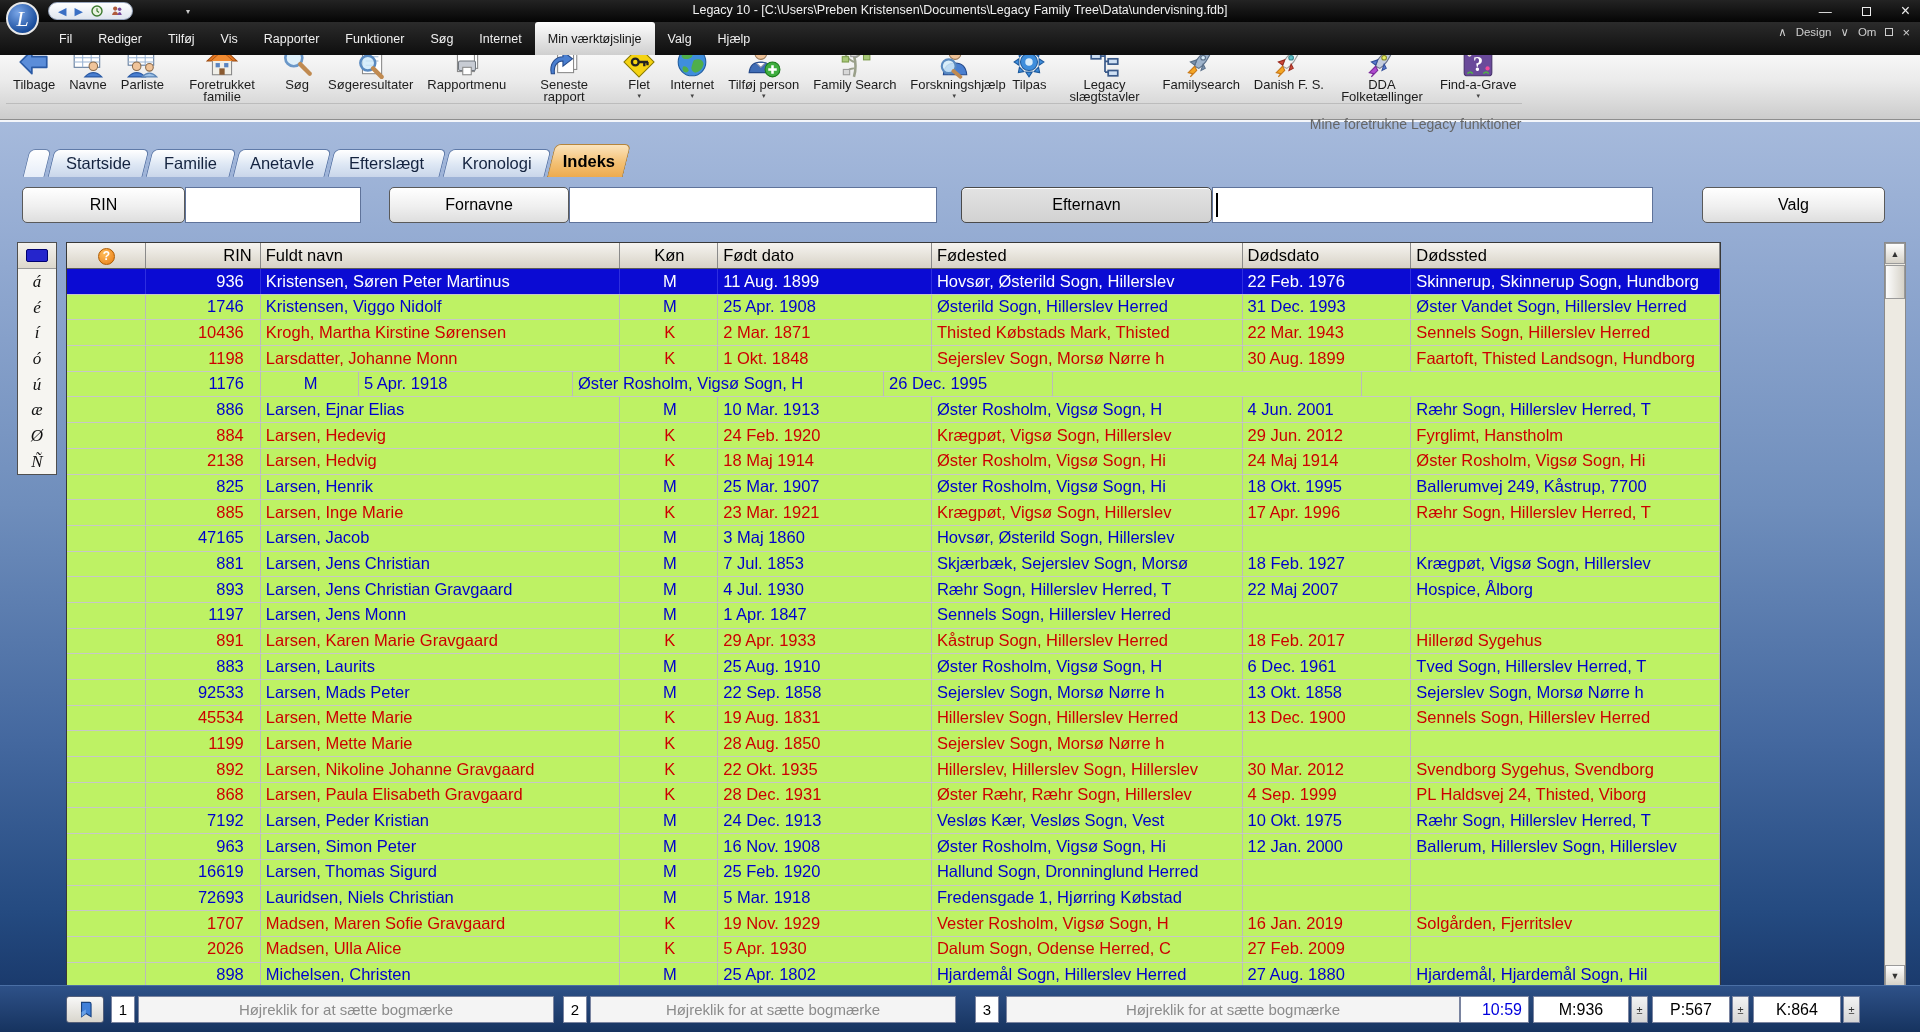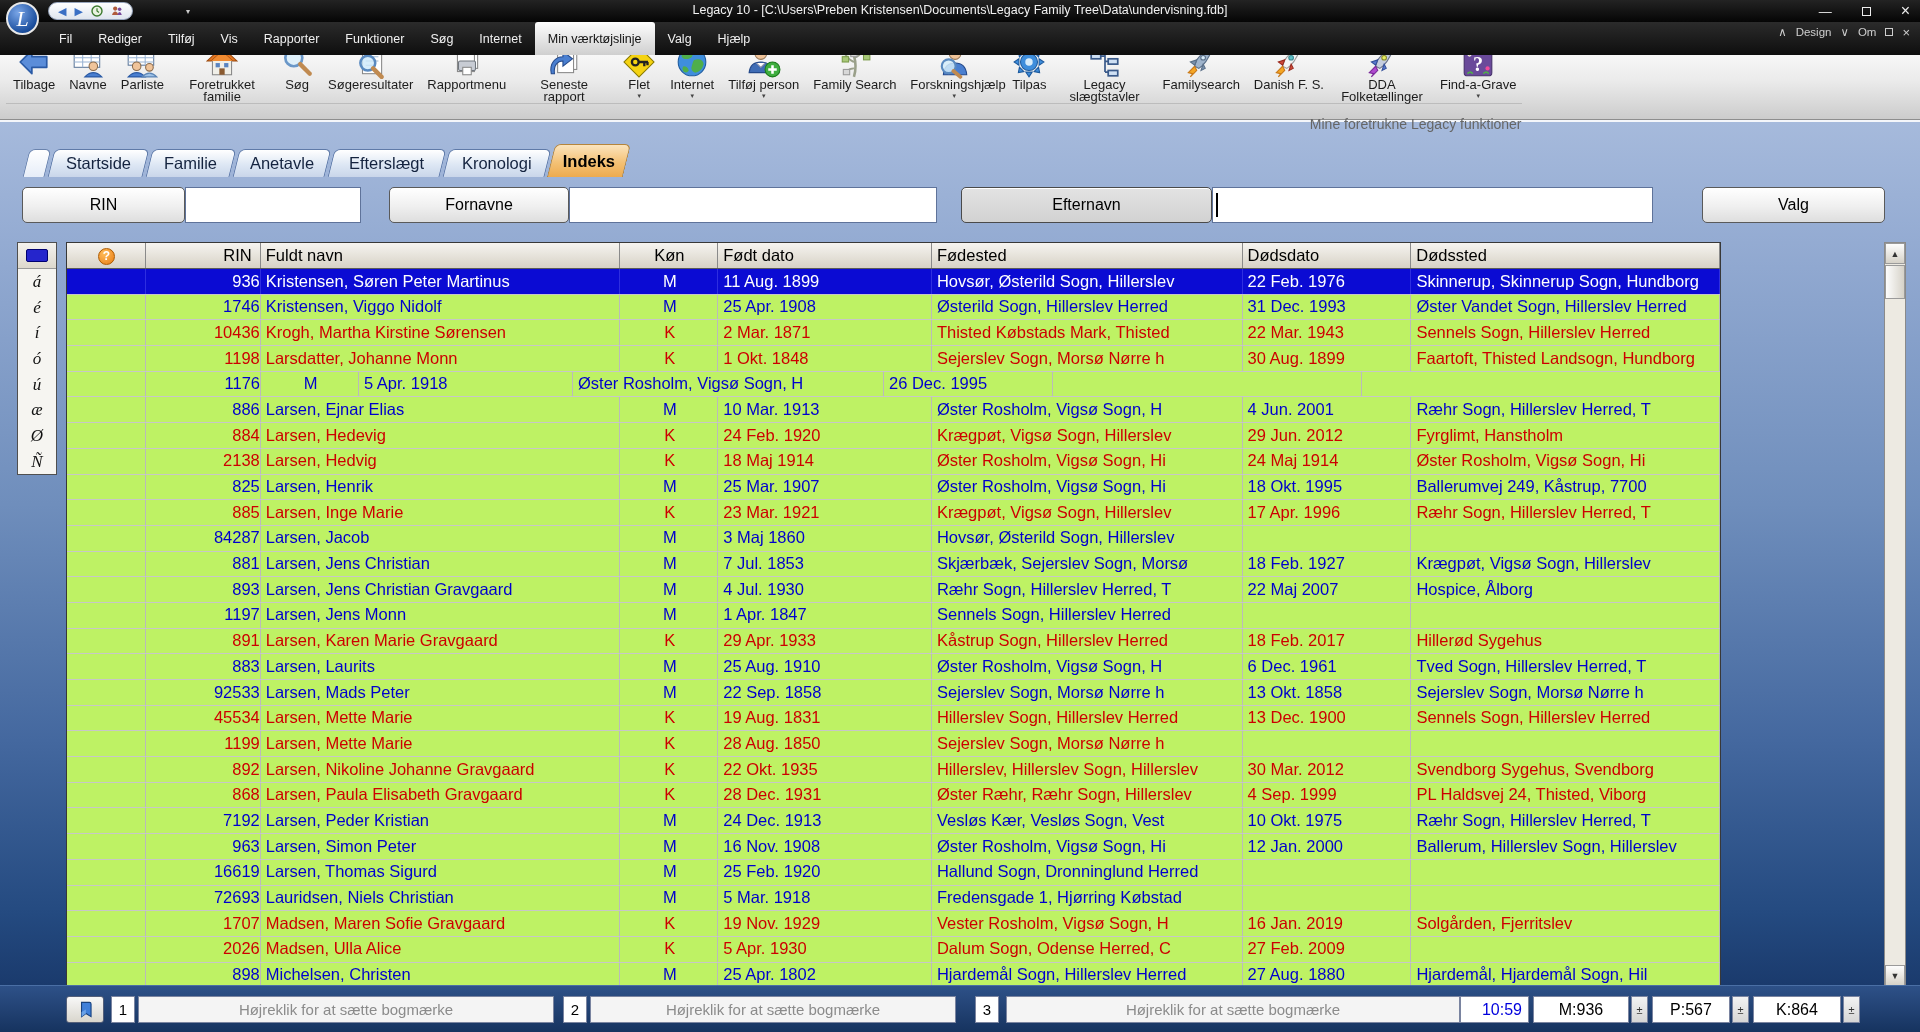--- a/index.html
+++ b/index.html
@@ -101,21 +101,21 @@
   
   .grid { position:absolute; left:66px; top:120px; width:1655px; height:745px;
     background:#fff; border:1px solid #383838; overflow:hidden; }
   .g-header { display:flex; height:26px; background:linear-gradient(#f6f4f0,#d7d2c6);
     border-bottom:1px solid #5a5a5a; font-size:16.5px; color:#000; }
   .g-hcell { border-right:1px solid #8a8a8a; padding:3px 4px 0 5px; white-space:nowrap; overflow:hidden; }
   .g-hcell.right { text-align:right; padding-right:8px; }
   .g-hcell.center { text-align:center; }
   .g-row { display:flex; height:25.7px; border-bottom:1px solid #c7c7c7; font-size:16.5px; background:#bef264; }
   .g-cell { border-right:1px solid #bababa; padding:2.5px 3px 0 5px; white-space:nowrap; overflow:hidden; }
-  .col-q { width:79px; } .col-rin { width:115px; text-align:right; padding-right:0; }
+  .col-q { width:79px; } .col-rin { width:115px; text-align:right; padding-right:16px; }
   .col-name { width:360px; } .col-sex { width:98px; text-align:center; }
   .col-born { width:214px; } .col-bplace { width:311px; }
   .col-died { width:169px; } .col-dplace { width:309px; }
   .male { color:#0000cd; } .female { color:#cd0000; }
   .g-row.selected { background:#0b0bd3; }
   .g-row.selected .g-cell { color:#fff; border-right-color:#2e2ee0; }
   .qmark { width:17px; height:17px; border-radius:50%;
     background:radial-gradient(circle at 35% 30%, #ffbd5c, #e87b12); border:1px solid #ad5a00;
     color:#fff; font-size:12px; font-weight:bold; line-height:15px; text-align:center; margin:2px auto 0; }
 
@@ -607,21 +607,21 @@
           <div class="g-cell col-rin female">885</div>
           <div class="g-cell col-name female">Larsen, Inge Marie</div>
           <div class="g-cell col-sex female">K</div>
           <div class="g-cell col-born female">23 Mar. 1921</div>
           <div class="g-cell col-bplace female">Krægpøt, Vigsø Sogn, Hillerslev</div>
           <div class="g-cell col-died female">17 Apr. 1996</div>
           <div class="g-cell col-dplace female">Ræhr Sogn, Hillerslev Herred, T</div>
         </div>
         <div class="g-row">
           <div class="g-cell col-q"></div>
-          <div class="g-cell col-rin male">84287</div>
+          <div class="g-cell col-rin male">47165</div>
           <div class="g-cell col-name male">Larsen, Jacob</div>
           <div class="g-cell col-sex male">M</div>
           <div class="g-cell col-born male">3 Maj 1860</div>
           <div class="g-cell col-bplace male">Hovsør, Østerild Sogn, Hillerslev</div>
           <div class="g-cell col-died male"></div>
           <div class="g-cell col-dplace male"></div>
         </div>
         <div class="g-row">
           <div class="g-cell col-q"></div>
           <div class="g-cell col-rin male">881</div>

